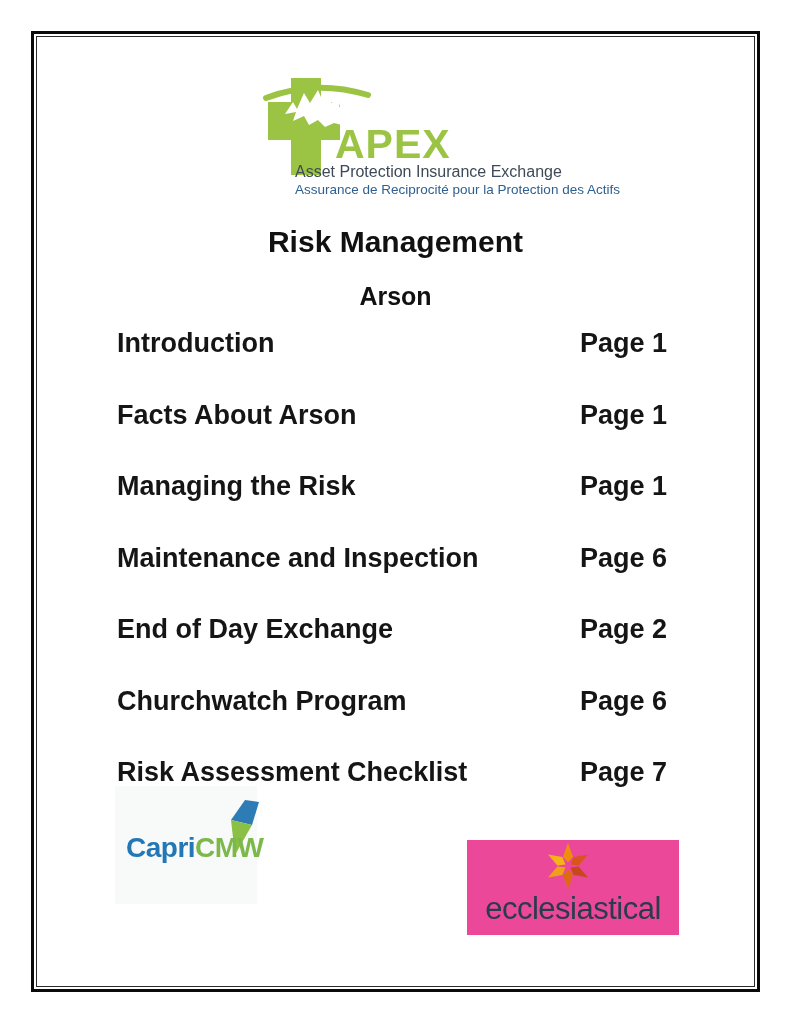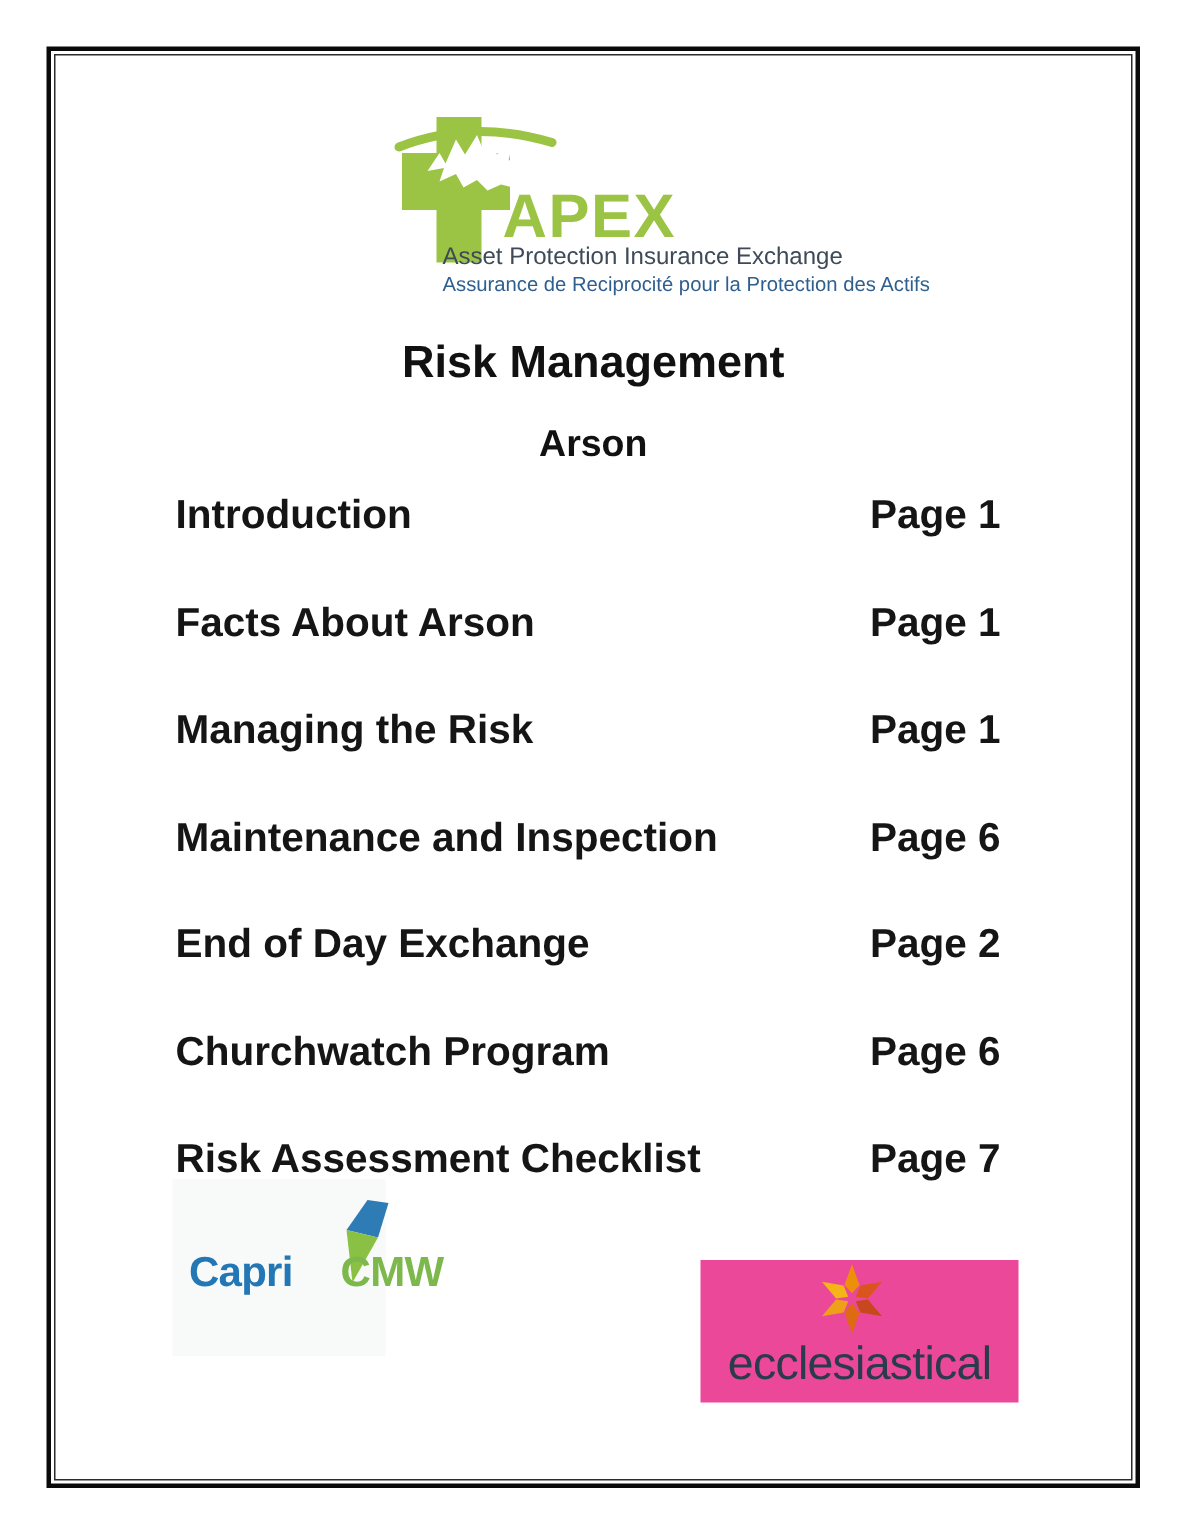--- a/index.html
+++ b/index.html
@@ -29,21 +29,21 @@
   .toc{position:absolute;left:117px;top:328px;width:548px;}
   .toc-row{position:relative;height:71.5px;}
   .toc-title{font-size:27px;font-weight:bold;line-height:30px;color:#151515;white-space:nowrap;}
   .toc-page{position:absolute;left:463px;top:0;font-size:27px;font-weight:bold;line-height:30px;color:#151515;white-space:nowrap;}
 
   
   .capri-box{position:absolute;left:115px;top:786px;width:142px;height:118px;background:#f8f9f9;}
   .capri-bolt{position:absolute;left:111px;top:12px;}
   .capri-text{position:absolute;left:11px;top:46px;font-size:28px;font-weight:bold;letter-spacing:-0.5px;line-height:32px;white-space:nowrap;}
   .capri-blue{color:#2377b4;}
-  .capri-green{color:#7cb84c;margin-left:32px;}
+  .capri-green{color:#7cb84c;}
 
   
   .ecc-box{position:absolute;left:467px;top:840px;width:212px;height:95px;background:#ec4899;}
   .ecc-star{position:absolute;left:72px;top:0;}
   .ecc-text{position:absolute;left:0;top:51px;width:100%;text-align:center;font-size:31px;line-height:36px;color:#2a3b4c;letter-spacing:-0.5px;white-space:nowrap;}
 </style>
 </head>
 <body>
 
 <div class="page">

